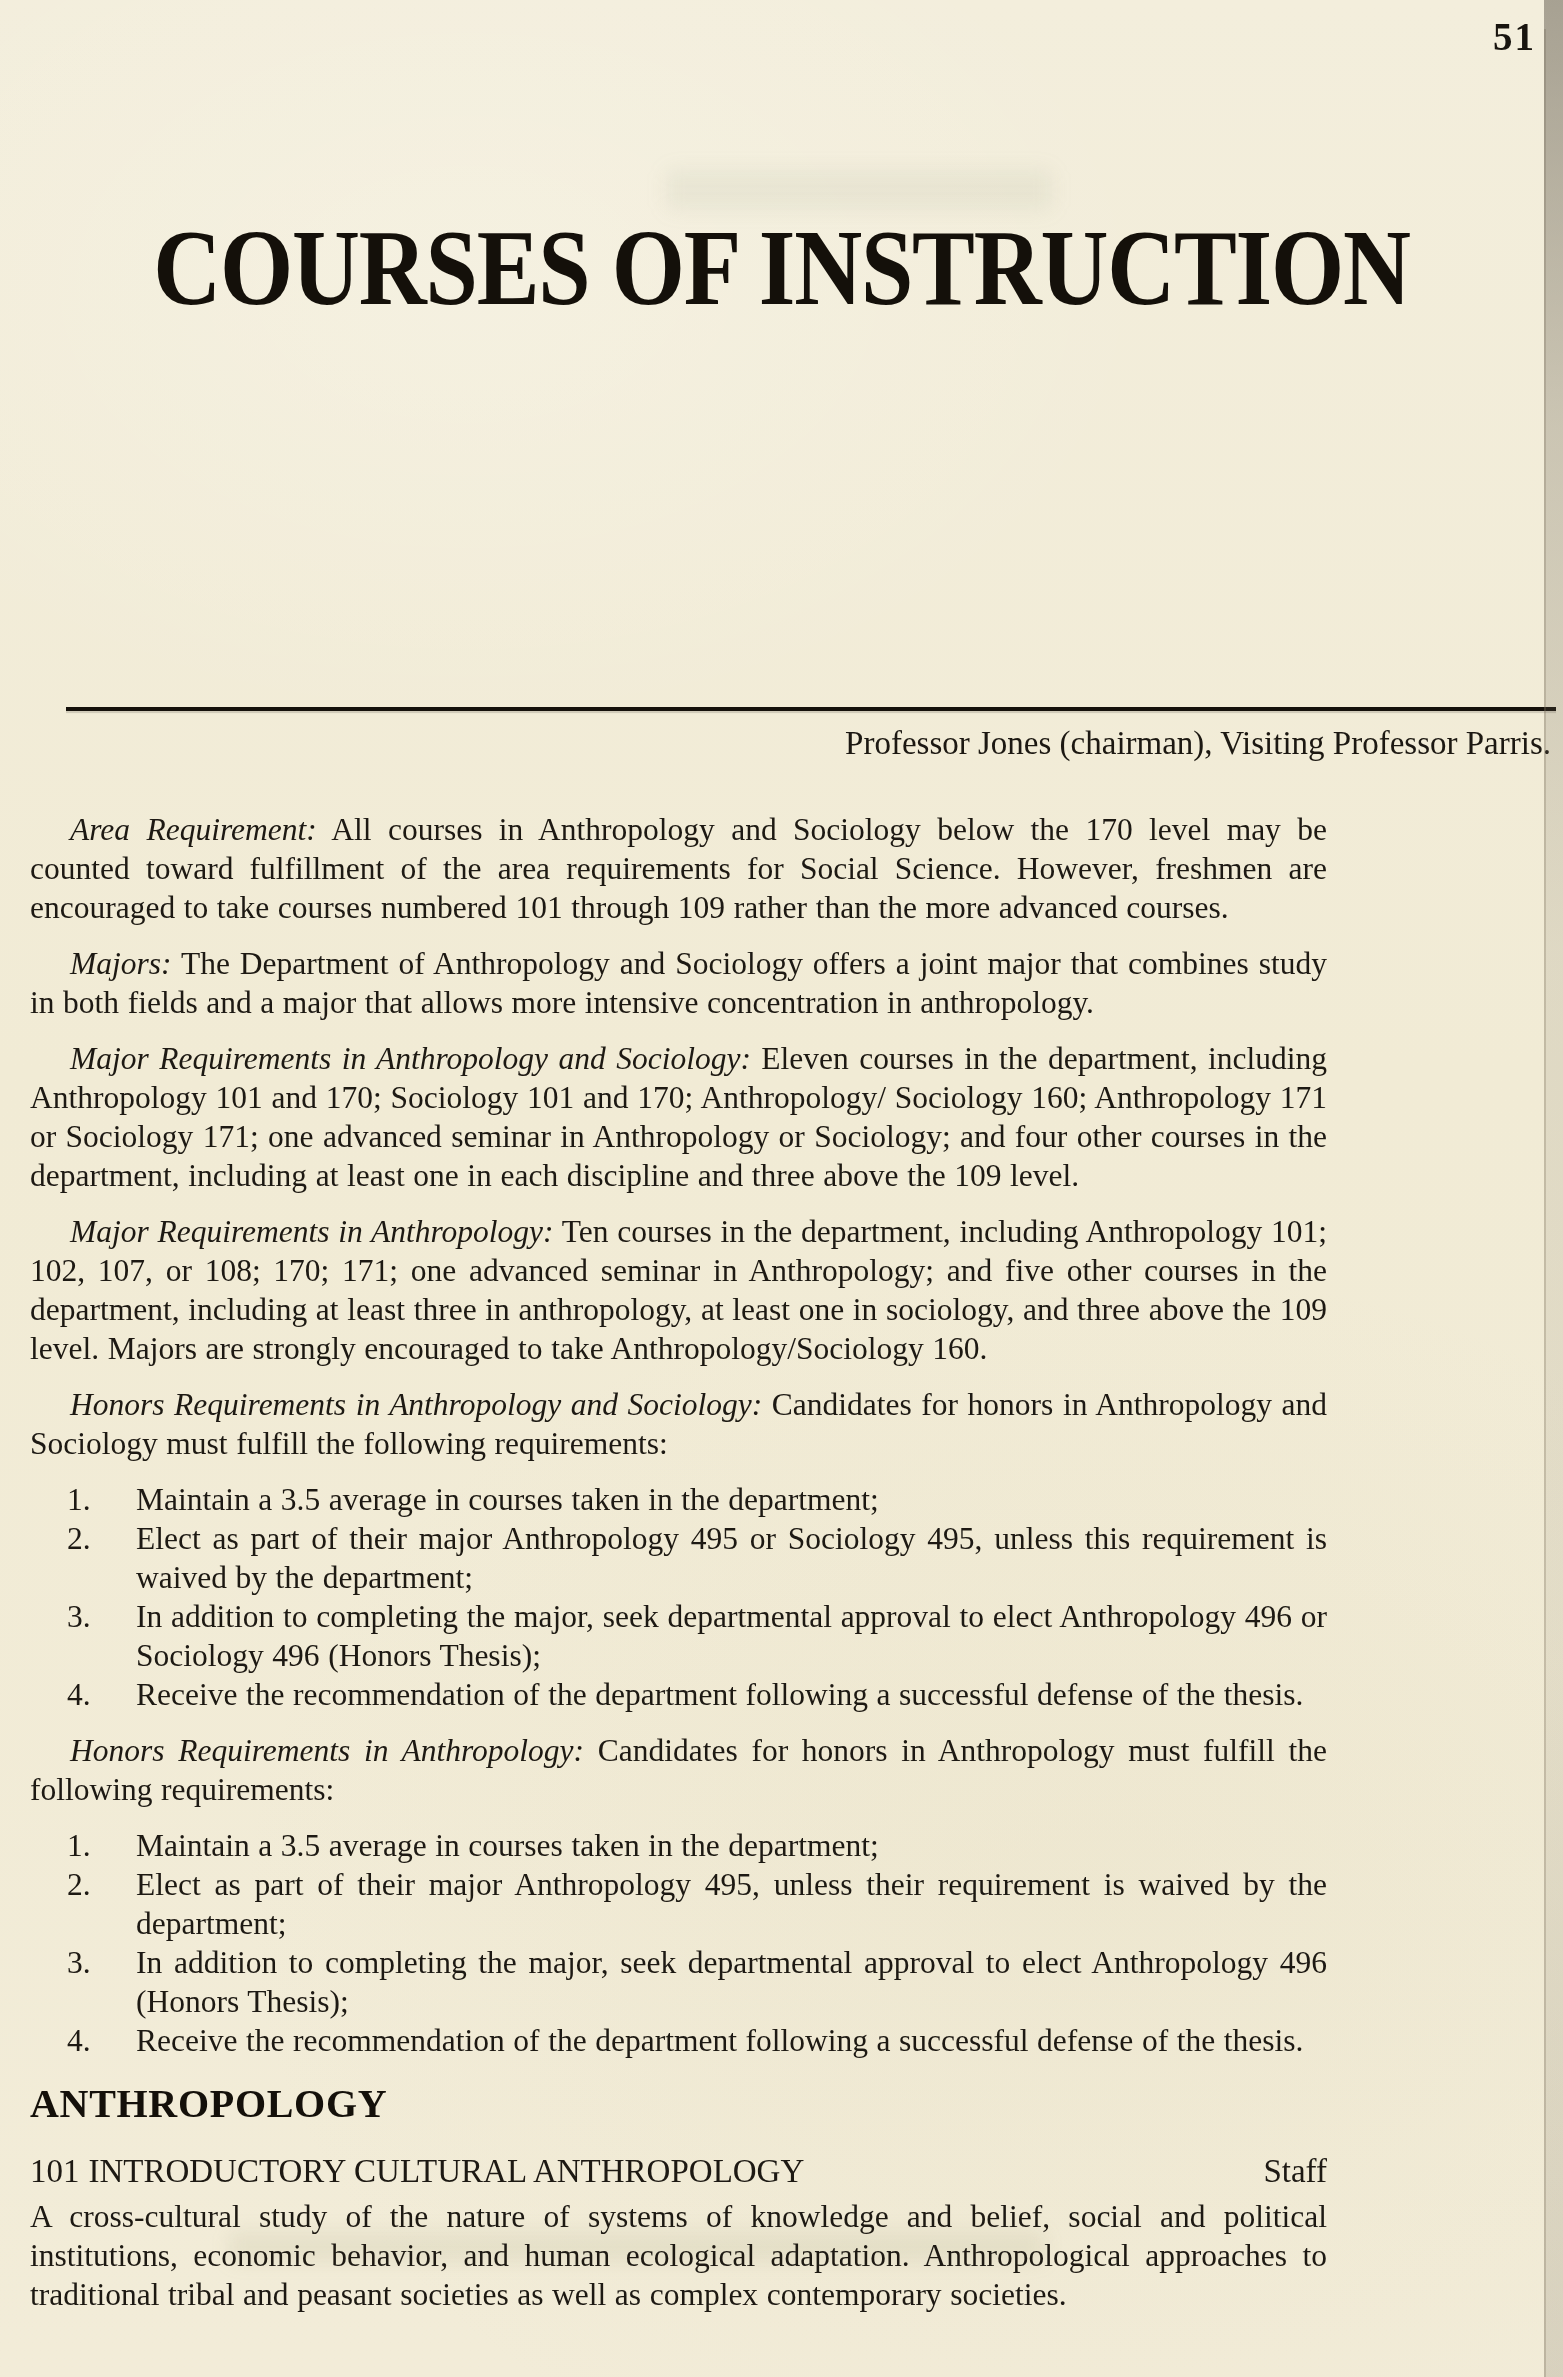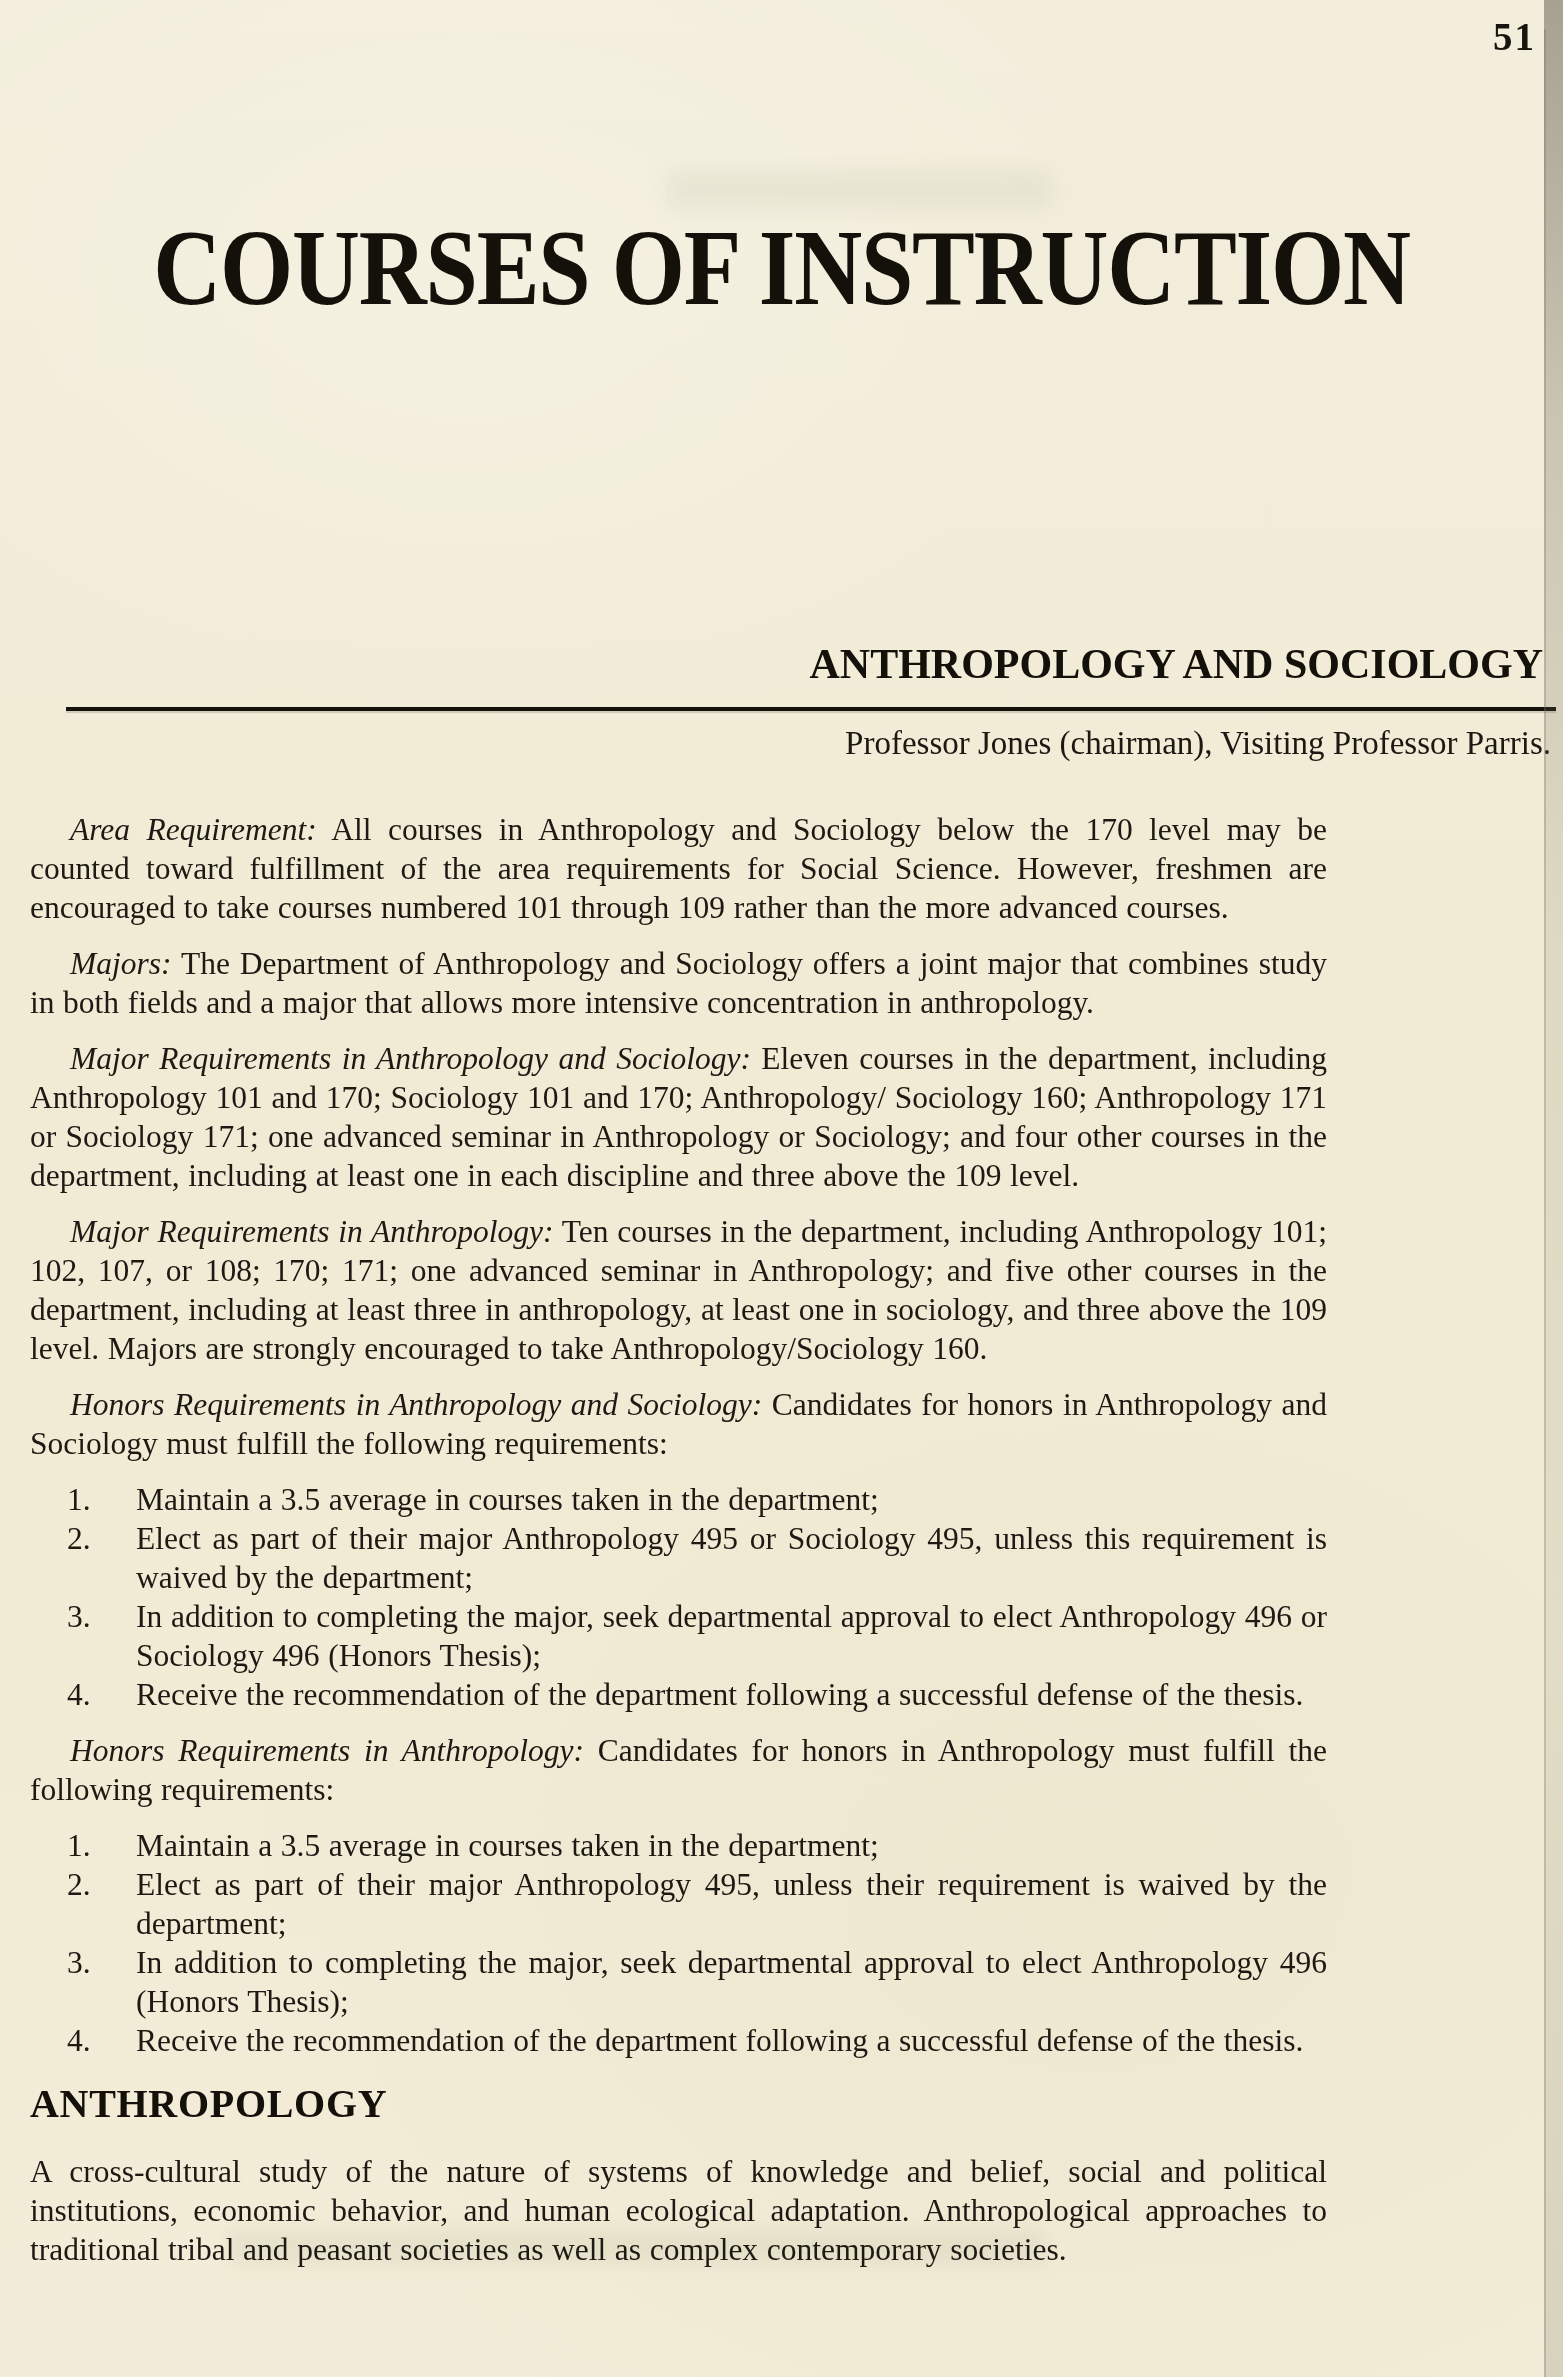--- a/index.html
+++ b/index.html
@@ -76,21 +76,20 @@
 
 <div class="page">
 
   <div class="ghost-top"></div>
   <div class="ghost-bottom"></div>
 
   <div class="page-number">51</div>
 
   <h1 class="doc-title">COURSES OF INSTRUCTION</h1>
 
-  <h2 class="dept-heading">ANTHROPOLOGY AND SOCIOLOGY</h2>
   <div class="rule"></div>
 
   <div class="faculty" id="faculty">
       <div class="faculty-line">Professor Jones (chairman), Visiting Professor Parris.</div>
     </div>
 
   <div class="body-col" id="bodycol">
 
     <p class="para"><span class="lead">Area Requirement:</span> All courses in Anthropology and Sociology below the 170 level may be counted toward fulfillment of the area requirements for Social Science. However, freshmen are encouraged to take courses numbered 101 through 109 rather than the more advanced courses.</p>
       <p class="para"><span class="lead">Majors:</span> The Department of Anthropology and Sociology offers a joint major that combines study in both fields and a major that allows more intensive concentration in anthropology.</p>
@@ -104,19 +103,23 @@
         <li class="hitem"><span class="num">4.</span>Receive the recommendation of the department following a successful defense of the thesis.</li>
       </ol>
       <p class="para"><span class="lead">Honors Requirements in Anthropology:</span> Candidates for honors in Anthropology must fulfill the following requirements:</p>
       <ol class="hlist">
         <li class="hitem"><span class="num">1.</span>Maintain a 3.5 average in courses taken in the department;</li>
         <li class="hitem"><span class="num">2.</span>Elect as part of their major Anthropology 495, unless their requirement is waived by the department;</li>
         <li class="hitem"><span class="num">3.</span>In addition to completing the major, seek departmental approval to elect Anthropology 496 (Honors Thesis);</li>
         <li class="hitem"><span class="num">4.</span>Receive the recommendation of the department following a successful defense of the thesis.</li>
       </ol>
       <h3 class="sub-heading">ANTHROPOLOGY</h3>
+    <div class="course-line">
+      <span>101 INTRODUCTORY CULTURAL ANTHROPOLOGY</span>
+      <span>Staff</span>
+    </div>
     <p class="course-desc">A cross-cultural study of the nature of systems of knowledge and belief, social and political institutions, economic behavior, and human ecological adaptation. Anthropological approaches to traditional tribal and peasant societies as well as complex contemporary societies.</p>
   </div>
 
   <div class="edge-crease"></div>
   <div class="edge-shadow"></div>
 </div>
 
 
 </body></html>

